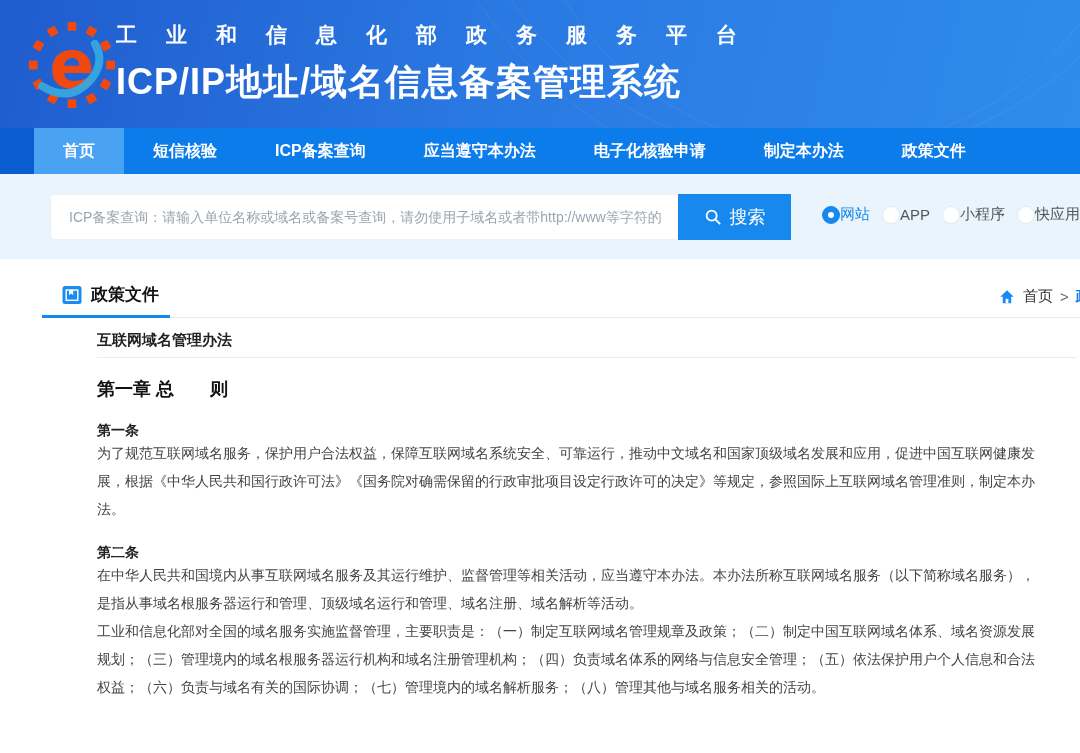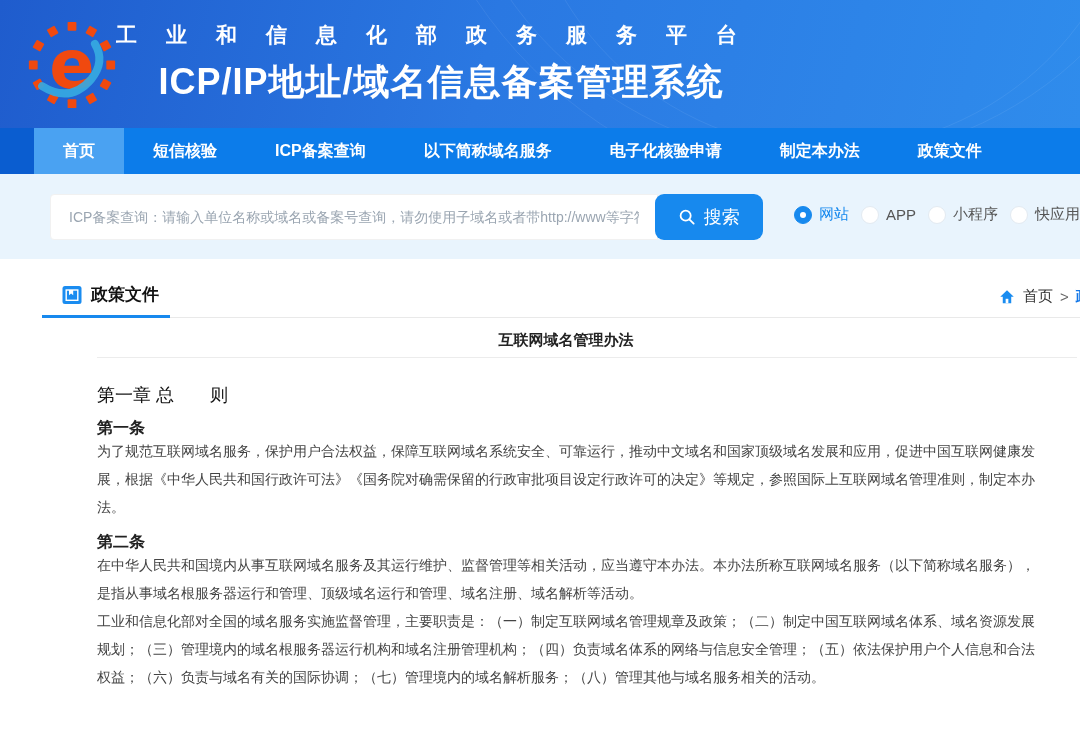--- a/index.html
+++ b/index.html
@@ -14,61 +14,61 @@
     background:linear-gradient(104deg,#1f5ccd 0%,#2a78e2 45%,#2f8cec 100%);
     display:flex; align-items:center;
   }
   .arc { position:absolute; border:1px solid rgba(255,255,255,.07); border-radius:50%; }
   .arc1 { width:760px; height:760px; right:-120px; top:-600px; }
   .arc2 { width:620px; height:620px; right:-60px; top:-470px; }
   .arc3 { width:900px; height:900px; right:-220px; top:-700px; }
   .logo { margin:2px 0 0 28px; flex:0 0 auto; }
   .header-text { color:#fff; position:relative; }
   .platform-title { font-size:21px; font-weight:600; letter-spacing:29px; white-space:nowrap; }
-  .system-title { font-size:36px; font-weight:600; letter-spacing:1px; margin-top:9px; white-space:nowrap;text-align:center; }
+  .system-title { font-size:36px; font-weight:600; letter-spacing:1px; margin-top:9px; white-space:nowrap; }
   
   .nav { height:46px; background:#0c7cea; display:flex; align-items:stretch; padding-left:34px; position:relative; }
   .nav::before { content:""; position:absolute; left:0; top:0; bottom:0; width:34px; background:#0a5dd0; }
   .nav-item { color:#fff; font-size:16px; font-weight:bold; display:flex; align-items:center; padding:0 29px; cursor:pointer; white-space:nowrap; }
   .nav-item.active { background:#4aa2f2; }
   
   .search-strip { background:#e9f4fd; height:85px; }
   .search-row { display:flex; align-items:flex-start; padding:20px 0 0 50px; white-space:nowrap; }
   .search-input {
     width:653px; height:46px; background:#fff; border:1px solid #f1f1f1;
     border-radius:4px 0 0 4px; padding:0 18px; font-size:14px; color:#333; outline:none;
     font-family:"Liberation Sans","DejaVu Sans",sans-serif;
   }
   .search-input::placeholder { color:#9aa5b1; }
   .search-btn {
     width:117px; height:46px; border:none; background:#1789ee; color:#fff; cursor:pointer;
-    font-size:18px; border-radius:9px; margin-left:-3px; display:flex; align-items:center;
+    font-size:18px; border-radius:0; margin-left:-3px; display:flex; align-items:center;
     justify-content:center; gap:8px; font-family:inherit;
   }
   .radio-group { display:flex; align-items:center; margin:11px 0 0 31px; gap:12px; }
-  .radio-item { display:flex; align-items:center; gap:7px; font-size:15px; color:#555; cursor:pointer; }
+  .radio-item { display:flex; align-items:center; gap:0; font-size:15px; color:#555; cursor:pointer; }
   .radio-item.sel { color:#1789ee; }
   .radio-dot { width:18px; height:18px; border-radius:50%; background:#fff; border:1px solid #e3eaf1; position:relative; flex:0 0 auto; }
   .radio-item.sel .radio-dot { background:#1789ee; border-color:#1789ee; }
   .radio-item.sel .radio-dot::after { content:""; position:absolute; left:5px; top:5px; width:6px; height:6px; border-radius:50%; background:#fff; }
   
   .page-inner { margin-left:42px; width:1090px; position:relative; }
   .section-head { display:flex; align-items:center; gap:9px; padding:24px 0 11px 20px; position:relative; }
   .section-title { font-size:17px; font-weight:bold; color:#111; }
   .head-rule { height:0; border-bottom:1px solid #e9e9e9; position:relative; }
   .head-rule .blue-bar { position:absolute; left:0; top:-2px; width:128px; height:3px; background:#1789ee; }
   .breadcrumb { position:absolute; left:956px; top:28px; display:flex; align-items:center; gap:7px; font-size:15px; color:#333; white-space:nowrap; }
   .breadcrumb .crumb-home { cursor:pointer; color:#333; }
   .breadcrumb .crumb-sep { color:#666; }
   .breadcrumb .crumb-cur { color:#1277e8; font-weight:bold; cursor:pointer; }
   .article { padding-left:55px; width:993px; }
-  .article-title { text-align:center; font-size:15px; font-weight:bold; color:#222; padding:13px 0 7px; }
+  .article-title { text-align:left; font-size:15px; font-weight:bold; color:#222; padding:13px 0 7px; }
   .title-rule { border-bottom:1px solid #ececec; margin-right:-42px; }
-  .chapter { margin-top:26px; font-size:18px; line-height:23px; font-weight:normal; color:#111; }
-  .art-num { margin-top:12px; font-size:16px; line-height:18px; font-weight:bold; color:#222; }
+  .chapter { margin-top:20px; font-size:18px; line-height:23px; font-weight:bold; color:#111; }
+  .art-num { margin-top:20px; font-size:14px; line-height:18px; font-weight:bold; color:#222; }
   .art-text { font-size:14px; line-height:28px; color:#444; text-align:justify; }
 </style>
 </head>
 <body>
 
 <div class="header">
   <div class="arc arc1"></div>
   <div class="arc arc2"></div>
   <div class="arc arc3"></div>
   <svg class="logo" width="88" height="88" viewBox="0 0 100 100">
@@ -92,21 +92,21 @@
   <div class="header-text">
     <div class="platform-title">工业和信息化部政务服务平台</div>
     <div class="system-title">ICP/IP地址/域名信息备案管理系统</div>
   </div>
 </div>
 
 <div class="nav">
   <div class="nav-item active">首页</div>
   <div class="nav-item">短信核验</div>
   <div class="nav-item">ICP备案查询</div>
-  <div class="nav-item">以下简称域名服务</div>
+  <div class="nav-item">应当遵守本办法</div>
   <div class="nav-item">电子化核验申请</div>
   <div class="nav-item">制定本办法</div>
   <div class="nav-item">政策文件</div>
 </div>
 
 <div class="search-strip">
   <div class="search-row">
     <input class="search-input" type="text" placeholder="ICP备案查询：请输入单位名称或域名或备案号查询，请勿使用子域名或者带http://www等字符的网址查询" style="">
     <button class="search-btn">
       <svg width="18" height="18" viewBox="0 0 20 20">

